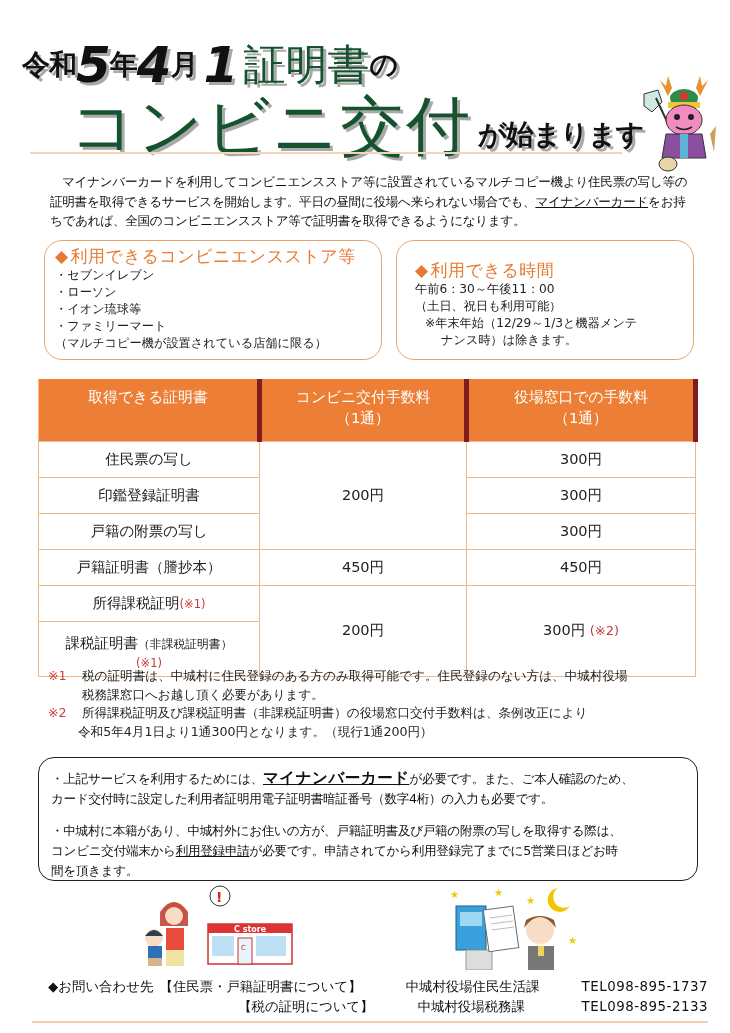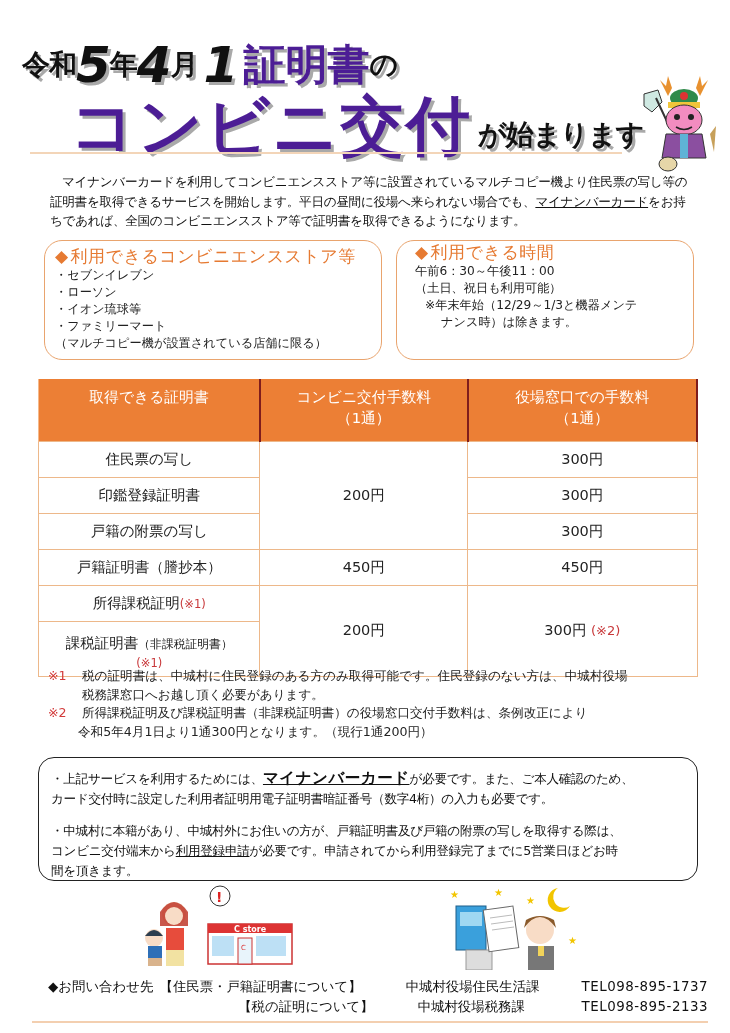--- a/index.html
+++ b/index.html
@@ -13,21 +13,21 @@
   }
   .title-line2 {
     position: absolute; left: 70px; top: 95px; width: 540px; height: 60px;
     display: flex; align-items: flex-end; white-space: nowrap;
   }
   .t-black {
     font-weight: 900; color: #111; font-family: "DejaVu Sans", sans-serif;
     text-shadow: 3px 3px 0 #a9a9a9; letter-spacing: -1px;
   }
   .t-orange {
-    font-weight: 700; color: #4c1d95; font-family: "DejaVu Sans", sans-serif;
+    font-weight: 400; color: #14532d; font-family: "DejaVu Sans", sans-serif;
     text-shadow: 3px 3px 0 #a9a9a9; letter-spacing: 0px;
   }
   .t-s { font-size: 28px; line-height: 40px; }
   .t-xl { font-size: 50px; line-height: 62px; font-style: italic; }
   .t-l { font-size: 42px; line-height: 56px; }
   .t-xxl { font-size: 64px; line-height: 58px; letter-spacing: 2px; }
   .title-rule {
     position: absolute; left: 30px; top: 152px; width: 592px; height: 2px;
     background: #f3d5b8;
   }
@@ -41,35 +41,35 @@
     font-size: 12.6px; line-height: 19.5px; color: #111; text-indent: 12px;
     letter-spacing: -0.3px;
   }
   .intro .u { text-decoration: underline; }
 
   
   .info-box {
     position: absolute; border: 1.5px solid #e9a46e; border-radius: 18px; background: #fff;
   }
   .box-stores { left: 44px; top: 240px; width: 338px; height: 120px; padding: 4px 0 0 10px; }
-  .box-hours { left: 396px; top: 240px; width: 298px; height: 120px; padding: 0 0 0 18px; }
+  .box-hours { left: 396px; top: 240px; width: 298px; height: 120px; padding: 18px 0 0 18px; }
   .box-heading { color: #e67a32; font-size: 17px; line-height: 22px; font-weight: 400; letter-spacing: 0.5px; }
   .box-heading .diamond { color: #e67a32; margin-right: 2px; }
   .box-line { font-size: 12.2px; line-height: 17px; color: #222; white-space: nowrap; }
   .box-line.indent1 { padding-left: 10px; }
   .box-line.indent2 { padding-left: 26px; }
 
   
   .fee-table {
     position: absolute; left: 38px; top: 379px; width: 660px; border-collapse: collapse;
     font-size: 14.5px; color: #222;
   }
   .fee-table th {
     background: #ec7f35; color: #fff; font-weight: 400; font-size: 14.8px; line-height: 21px;
-    height: 62px; vertical-align: top; padding-top: 7px; border-left: 1px solid #f5b98a; border-right: 2px solid #7f1d1d;
+    height: 62px; vertical-align: top; padding-top: 7px; border-left: 1px solid #f5b98a; border-right: 5px solid #7f1d1d;
   }
   .fee-table td {
     border: 1.2px solid #edb88a; height: 36px; padding: 0 10px; background: #fff;
   }
   .fee-table td.name { text-align: center; }
   .fee-table td.fee { text-align: center; }
   .fee-table .red { color: #c8383a; font-size: 11.5px; }
   .fee-table .small { font-size: 11.8px; }
   .col1 { width: 222px; } .col2 { width: 208px; } .col3 { width: 230px; }
 

